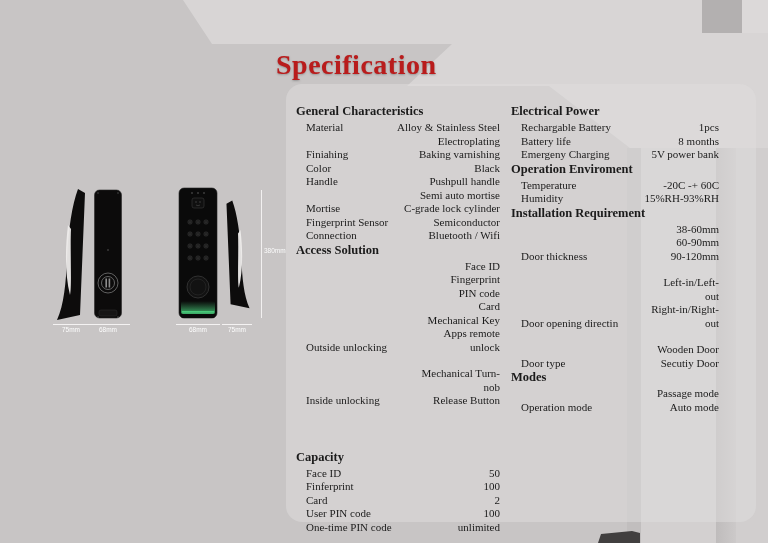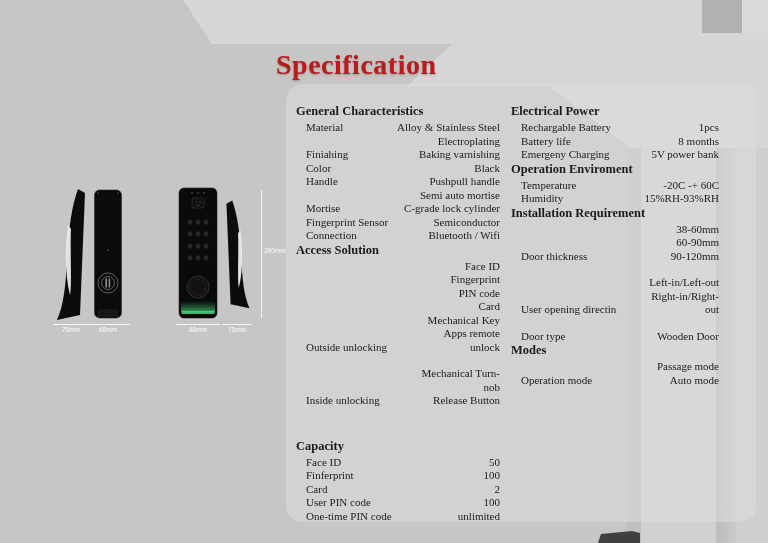--- a/index.html
+++ b/index.html
@@ -31,21 +31,21 @@
     font-size:28px;font-weight:bold;color:#b91c1c;letter-spacing:.5px;
     text-shadow:0 1px 2px rgba(110,108,108,.55);
   }
 
   
   .spec-col{position:absolute;top:88px;color:#1b1b1b;font-size:11px;line-height:13.5px;}
   #col-left{left:296px;width:204px;}
   #col-right{left:511px;width:208px;}
   .section{}
   .section:first-child{margin-top:16px;}
-  #col-left .section:nth-child(3){margin-top:31px;}
+  #col-left .section:nth-child(3){margin-top:42px;}
   .sec-title{font-weight:bold;font-size:12.5px;line-height:15px;margin-bottom:2px;}
   .row{display:flex;align-items:flex-end;}
   .row .lab{padding-left:10px;white-space:nowrap;}
   .row .val{flex:1;text-align:right;padding-left:32px;}
   .row.gap{margin-top:13px;}
 
   
   .lock-svg{position:absolute;}
   .dim-label{
     position:absolute;top:324px;
@@ -311,30 +311,31 @@
       <div class="sec-title">Installation Requirement</div>
       <div class="row">
         <div class="lab">Door thickness</div>
         <div class="val">
           <div>38-60mm</div>
           <div>60-90mm</div>
           <div>90-120mm</div>
         </div>
       </div>
       <div class="row gap">
-        <div class="lab">User opening directin</div>
+        <div class="lab">Door opening directin</div>
         <div class="val">
           <div>Left-in/Left-out</div>
           <div>Right-in/Right-out</div>
         </div>
       </div>
       <div class="row gap">
         <div class="lab">Door type</div>
         <div class="val">
           <div>Wooden Door</div>
+          <div>Secutiy Door</div>
         </div>
       </div>
     </div>
     <div class="section">
       <div class="sec-title">Modes</div>
       <div class="row">
         <div class="lab">Operation mode</div>
         <div class="val">
           <div>Passage mode</div>
           <div>Auto mode</div>

